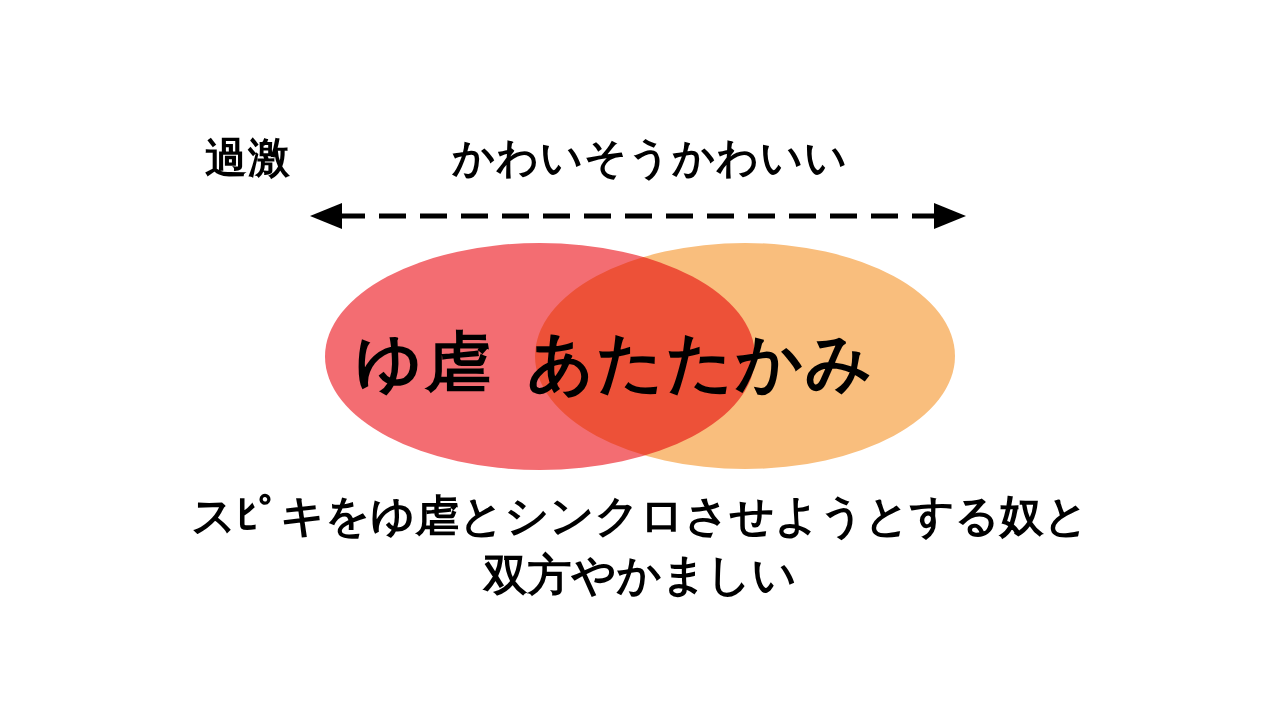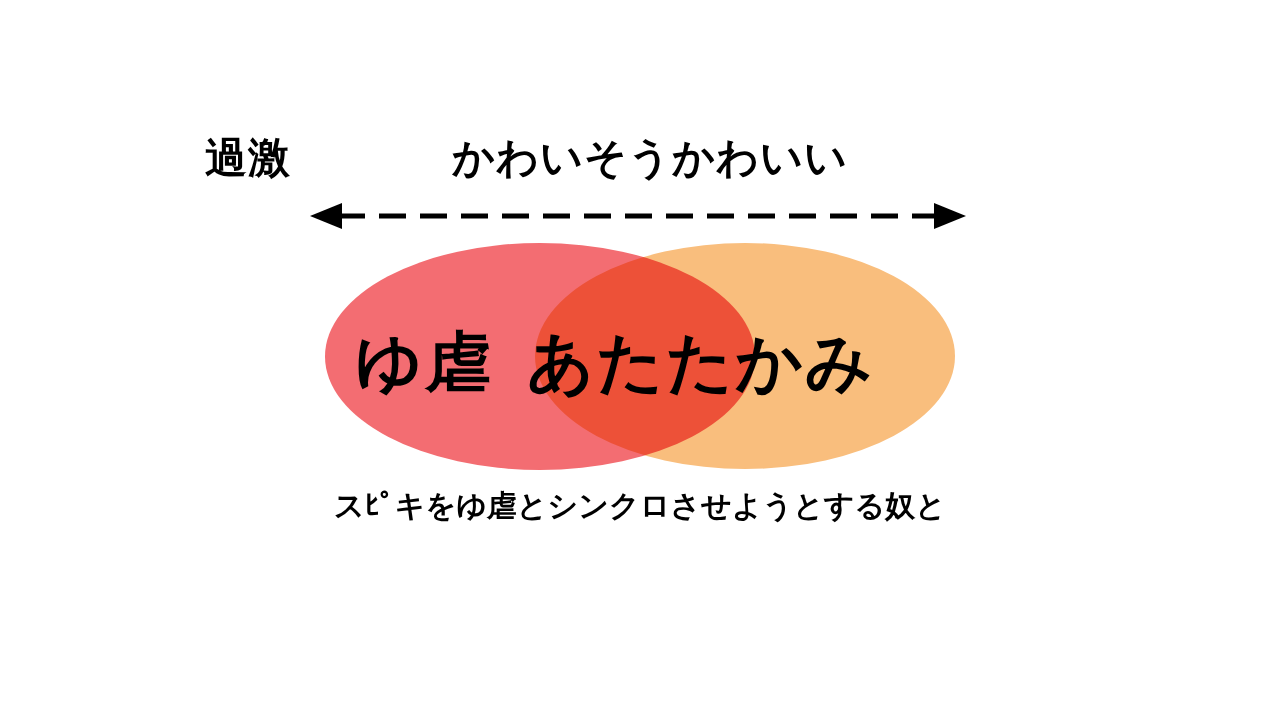--- a/index.html
+++ b/index.html
@@ -72,21 +72,21 @@
   }
   .venn-title .gap { display: inline-block; width: 34px; }
 
   
   .caption {
     position: absolute;
     left: 0;
     top: 486px;
     width: 1280px;
     text-align: center;
-    font-size: 30px;
+    font-size: 44px;
     font-weight: bold;
     color: #000000;
     line-height: 1.35;
   }
   .caption div { white-space: nowrap; }
 </style>
 </head>
 <body>
 
 <div class="stage">
@@ -104,15 +104,16 @@
 
   <div class="ellipse left" style="background: rgb(243, 109, 114);"></div>
   <div class="ellipse right" style="background: rgb(249, 190, 125);"></div>
 
   <div class="venn-title">
     <span>ゆ虐</span><span class="gap"></span><span>あたたかみ</span>
   </div>
 
   <div class="caption">
     <div>スﾋﾟキをゆ虐とシンクロさせようとする奴と</div>
+    <div>双方やかましい</div>
   </div>
 
 </div>
 
 </body></html>

